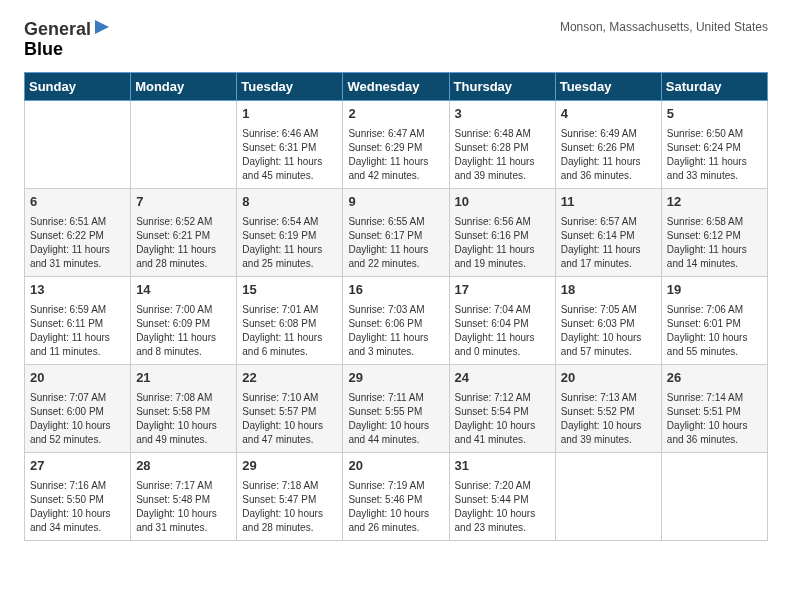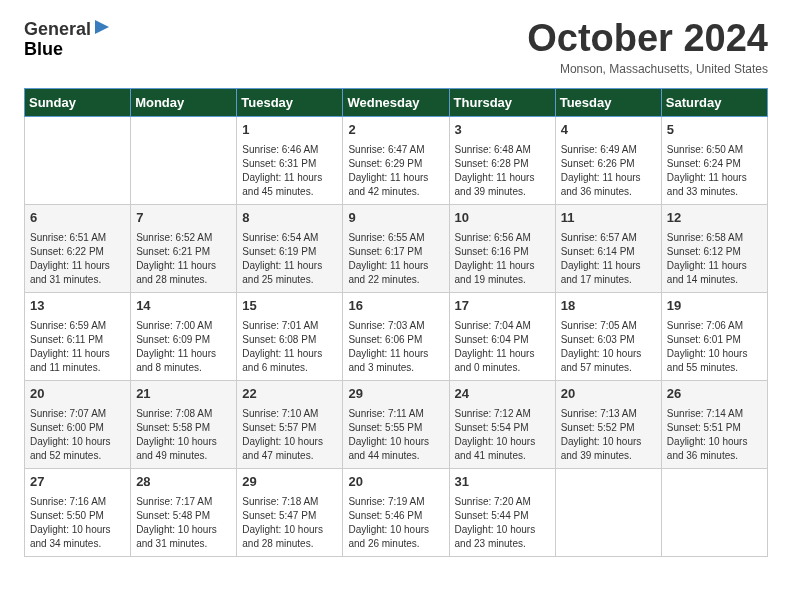--- a/index.html
+++ b/index.html
@@ -53,21 +53,21 @@
     }
     .calendar-wrapper {
       padding: 4px 24px 16px 24px;
     }
     table {
       width: 100%;
       border-collapse: collapse;
       table-layout: fixed;
     }
     thead tr th {
-      background-color: #14532d;
+      background-color: #0c4a6e;
       color: #fff;
       font-size: 13px;
       font-weight: bold;
       padding: 6px 4px;
       text-align: left;
       border: 1px solid #5a9ad0;
     }
     tbody tr td {
       border: 1px solid #ccc;
       vertical-align: top;
@@ -108,21 +108,20 @@
         <svg width="18" height="18" viewBox="0 0 18 18">
           <polygon points="2,2 16,9 2,16" fill="#3a7dbf"></polygon>
         </svg>
       </span>
     </div>
     <div class="logo-line">
       <span class="logo-blue">Blue</span>
     </div>
   </div>
   <div class="title-block">
-    <div class="month-title">October 2024</div>
     <div class="location-title">Monson, Massachusetts, United States</div>
   </div>
 </div>
 
 <div class="calendar-wrapper">
   <table>
     <thead>
       <tr>
 
       <th>Sunday</th>

